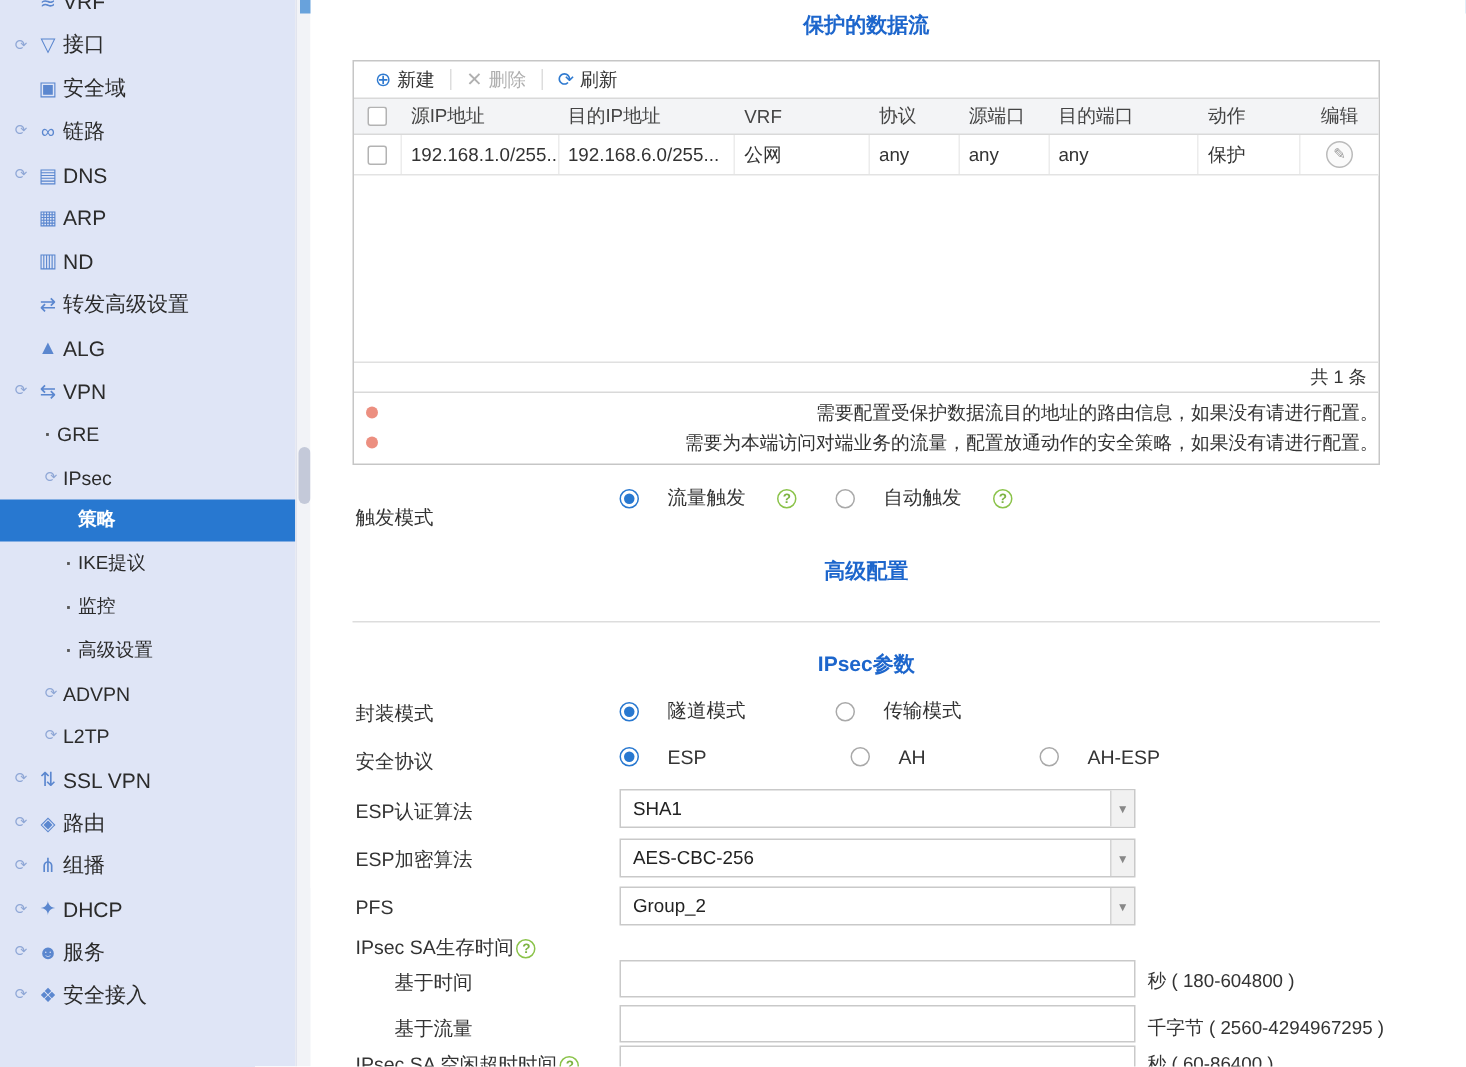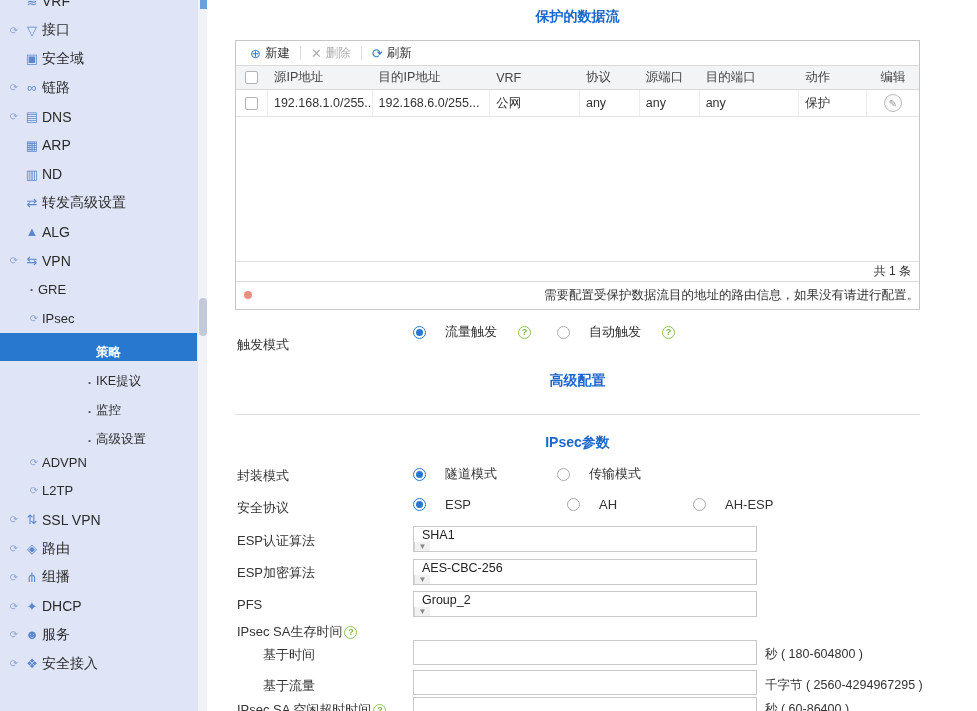--- a/index.html
+++ b/index.html
@@ -13,21 +13,21 @@
   .sidebar { position:absolute; left:0; top:0; width:197px; height:711px; background:#dfe5f6; overflow:hidden; }
   .side-nav { position:absolute; left:0; top:-13px; width:197px; }
   .side-item { height:28.8px; display:flex; align-items:center; cursor:default; color:#2b2b2b; white-space:nowrap; }
   .side-item .expander { width:16px; margin-left:6px; font-size:10px; color:#8fa7d6; text-align:center; flex:0 0 auto; }
   .side-item .sp16 { width:16px; margin-left:6px; flex:0 0 auto; }
   .side-item .s-icon { width:20px; text-align:center; font-size:13px; color:#5b87cf; flex:0 0 auto; }
   .side-item .bullet { width:12px; text-align:center; color:#555; font-weight:bold; flex:0 0 auto; }
   .side-item .s-label { font-size:14px; }
   .side-item.lv1 { padding-left:26px; }
   .side-item.lv1 .s-label { font-size:13px; }
-  .side-item.lv2 { padding-left:84px;align-items:flex-end; }
+  .side-item.lv2 { padding-left:40px; }
   .side-item.lv2 .s-label { font-size:12.5px; }
   .side-item.selected { background:#2878d0; color:#fff; }
   .side-item.selected .s-label { color:#fff; font-weight:bold; }
   .side-scrollbar { position:absolute; left:197px; top:0; width:10px; height:711px; background:#f2f3f7; border-left:1px solid #e2e4ee; }
   .side-scroll-thumb { position:absolute; left:1px; top:298px; width:8px; height:38px; background:#c4c9d9; border-radius:4px; }
   
   .toptab { position:absolute; left:200px; top:0; width:777px; height:9px; background:#68a2dc; overflow:hidden; }
   .toptab span { position:absolute; left:14px; top:-7px; font-size:12px; font-weight:bold; color:#1a4c8c; }
   
   .main { position:absolute; left:207px; top:0; width:770px; height:592px; background:#fff; }
@@ -54,21 +54,21 @@
   .form { position:absolute; left:28px; top:310px; width:742px; height:401px; }
   .flabel { position:absolute; font-size:13px; color:#333; white-space:nowrap; }
   .radio-group { position:absolute; display:block; }
   .radio-opt { position:absolute; display:flex; align-items:center; gap:19px; cursor:pointer; white-space:nowrap; font-size:13px; }
   .radio { width:13px; height:13px; border-radius:50%; border:1px solid #a9a9a9; background:#fff; position:relative; flex:0 0 auto; }
   .radio.on { border-color:#2878d0; }
   .radio.on::after { content:""; position:absolute; left:2px; top:2px; width:7px; height:7px; border-radius:50%; background:#2878d0; }
   .help { width:13px; height:13px; border-radius:50%; border:1px solid #8bc34a; color:#7cb342; font-size:9px; font-weight:bold; display:inline-flex; align-items:center; justify-content:center; margin-left:2px; cursor:pointer; flex:0 0 auto; }
   .center-link { position:absolute; left:0; width:685px; text-align:center; color:#1d66cc; font-weight:bold; font-size:14px; cursor:pointer; }
   .hr { position:absolute; left:0; width:685px; border-bottom:1px solid #ddd; }
-  .selectbox { position:absolute; width:344px; height:26px; border:1px solid #c9c9c9; background:#fff; display:flex; cursor:pointer;flex-direction:column; }
+  .selectbox { position:absolute; width:344px; height:26px; border:1px solid #c9c9c9; background:#fff; display:flex; cursor:pointer; }
   .selectbox .sel-val { flex:1; display:flex; align-items:center; padding-left:8px; font-size:12.5px; color:#222; }
   .selectbox .sel-arrow { width:16px; border-left:1px solid #d4d4d4; background:#f1f1f1; display:flex; align-items:center; justify-content:center; font-size:8px; color:#888; }
   .textinput { position:absolute; width:344px; height:25px; border:1px solid #c9c9c9; background:#fff; font-size:12.5px; padding:0 6px; font-family:"Liberation Sans","DejaVu Sans",sans-serif; }
   .unit { position:absolute; font-size:12.5px; color:#333; white-space:nowrap; }
   .lab-with-help { display:flex; align-items:center; }
 </style>
 </head>
 <body>
 
 <div class="sidebar">
@@ -246,20 +246,24 @@
           </div>
         </div>
       </div>
     <div class="tfill"></div>
     <div class="tfoot">共 1 条</div>
     <div class="notes">
         <div class="note-line">
           <span class="note-dot"></span>
           <span>需要配置受保护数据流目的地址的路由信息，如果没有请进行配置。</span>
         </div>
+        <div class="note-line">
+          <span class="note-dot"></span>
+          <span>需要为本端访问对端业务的流量，配置放通动作的安全策略，如果没有请进行配置。</span>
+        </div>
       </div>
   </div>
 
   <div class="form">
 
     <div class="flabel" style="left:2px; top:15px;margin-top:11px;">触发模式</div>
     <div class="radio-group" style="left:0; top:13px;">
         <span class="radio-opt" style="left: 178px; top: 0px;">
           <span class="radio on"></span>
           <span>流量触发</span>

